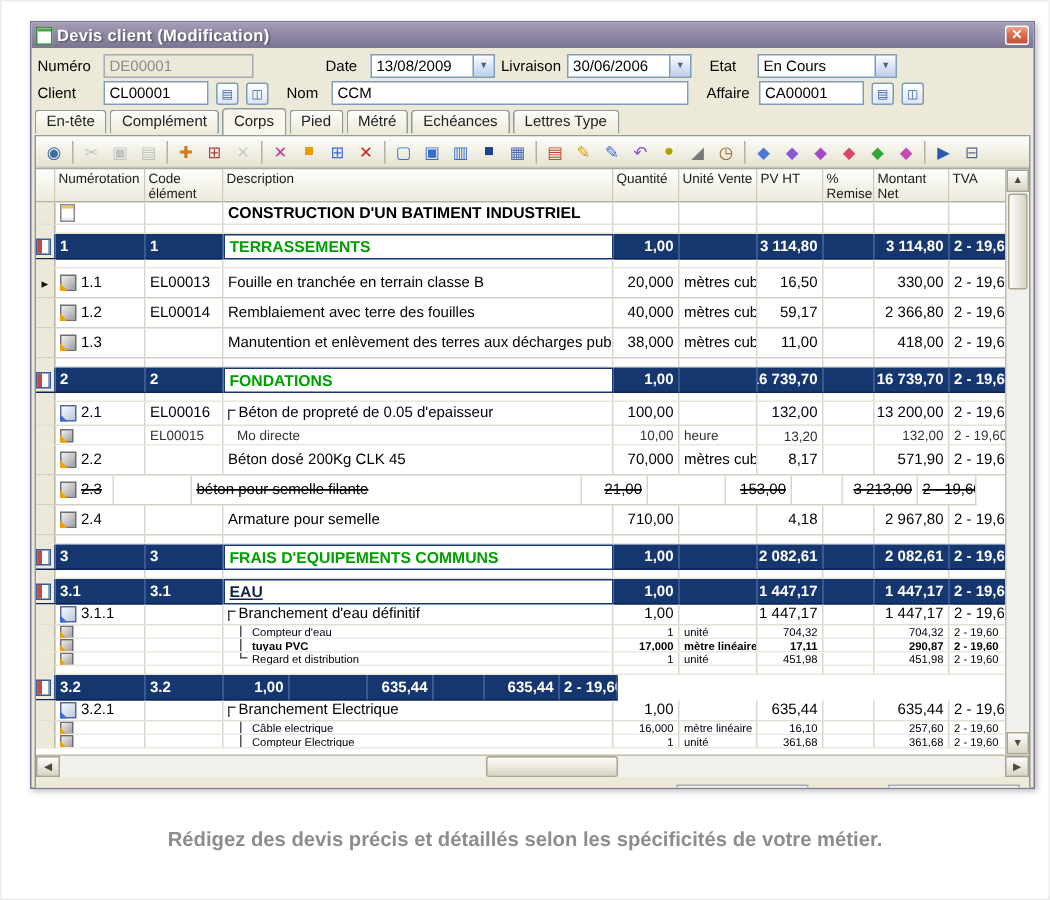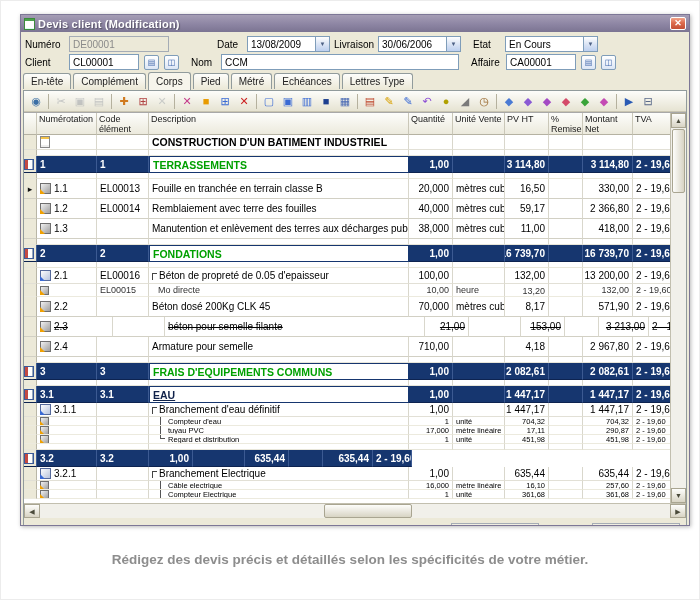--- a/index.html
+++ b/index.html
@@ -515,21 +515,21 @@
               <span class="cell" style="width: 34px;"></span>
               <span class="cell r" style="width: 50px;">
                 <span class="txt">571,90</span>
               </span>
               <span class="cell" style="width: 39px;">
                 <span class="txt">2 - 19,60</span>
               </span>
             </div>
             <div class="trow item struckrow" style="height: 20px;">
               <span class="cell gutter" style="width: 13px;"></span>
-              <span class="cell" style="width: 76px;">
+              <span class="cell" style="width: 39px;">
                 <span class="mi cube"></span>
                 <span class="txt">2.3</span>
               </span>
               <span class="cell" style="width: 52px;"></span>
               <span class="cell desc" style="width: 260px;">
                 <span class="txt">béton pour semelle filante</span>
               </span>
               <span class="cell r" style="width: 44px;">
                 <span class="txt">21,00</span>
               </span>
@@ -697,21 +697,21 @@
                 <span class="txt">704,32</span>
               </span>
               <span class="cell" style="width: 34px;"></span>
               <span class="cell r" style="width: 50px;">
                 <span class="txt">704,32</span>
               </span>
               <span class="cell" style="width: 39px;">
                 <span class="txt">2 - 19,60</span>
               </span>
             </div>
-            <div class="trow sub" style="height: 9px;">
+            <div class="trow sub" style="height: 9px; font-weight: bold;">
               <span class="cell gutter" style="width: 13px;"></span>
               <span class="cell" style="width: 60px;">
                 <span class="mi cube small"></span>
               </span>
               <span class="cell" style="width: 52px;"></span>
               <span class="cell desc" style="width: 260px;">
                 <span class="sub-indent"></span>
                 <span class="br-mid"></span>
                 <span class="txt">tuyau PVC</span>
               </span>

